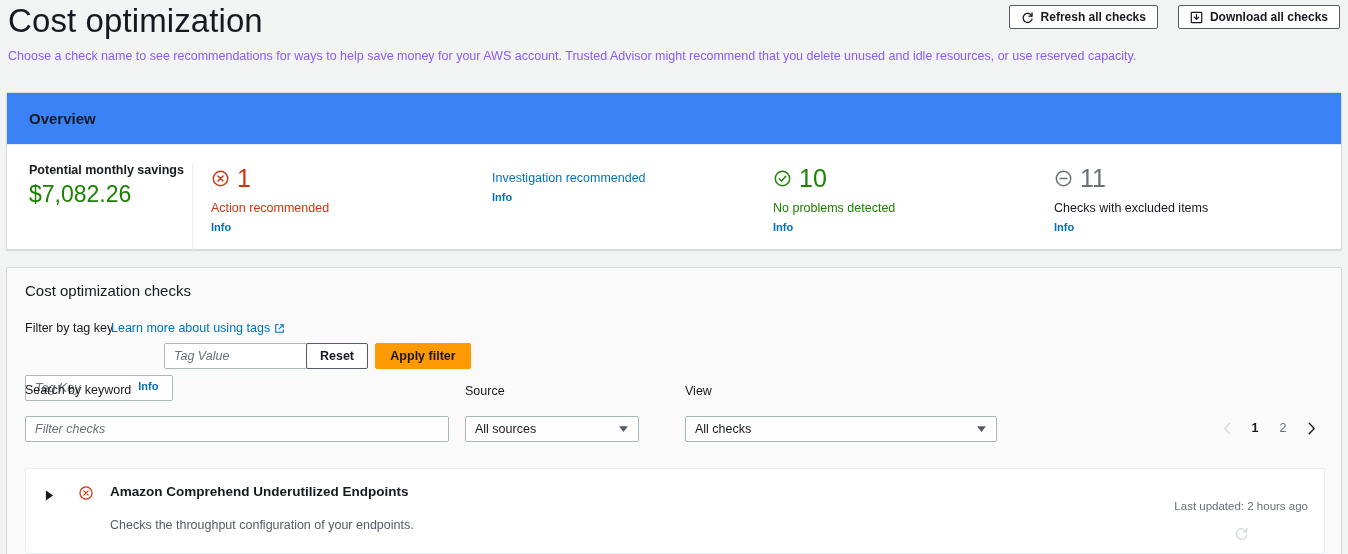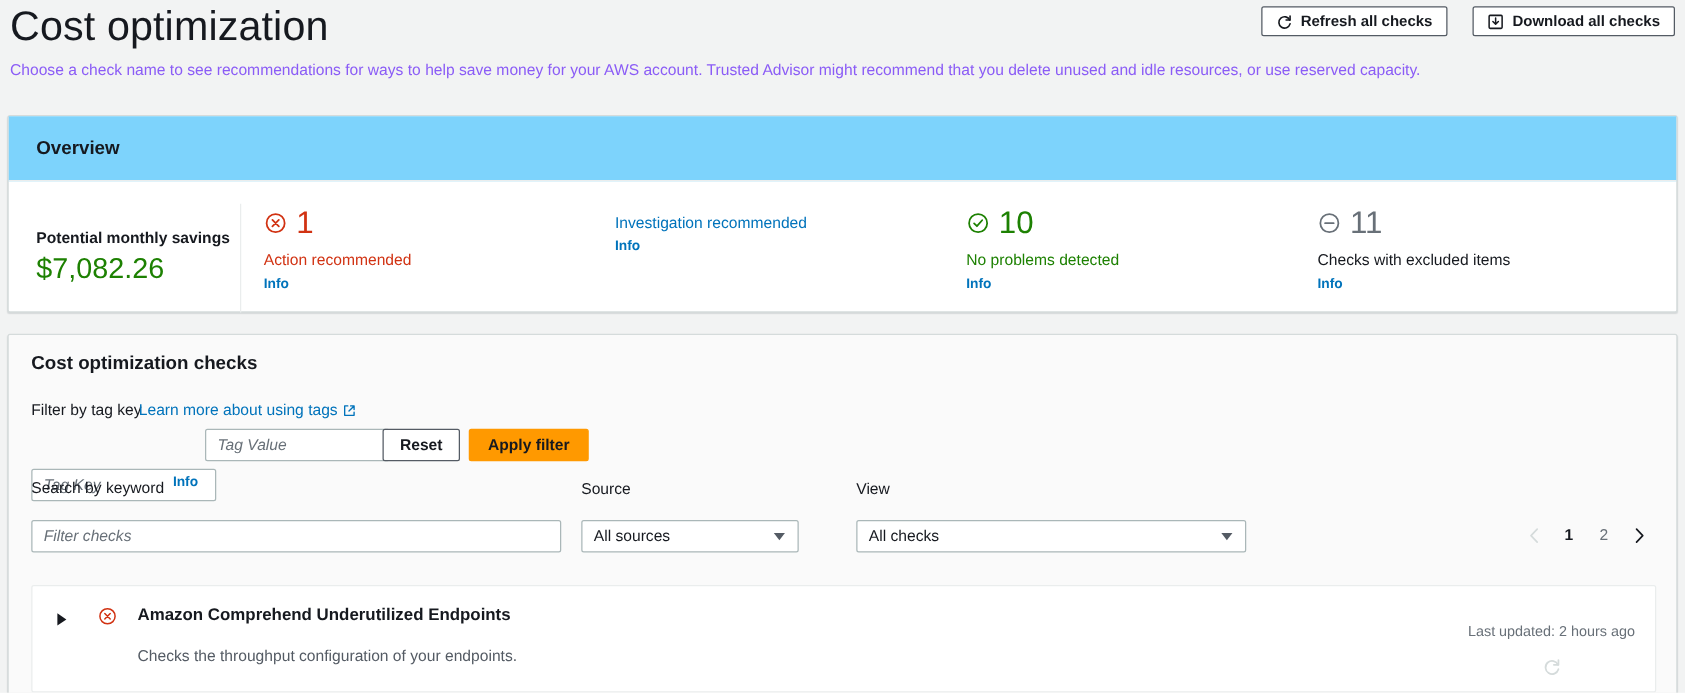--- a/index.html
+++ b/index.html
@@ -41,49 +41,49 @@
 
   
   .panel {
     position: absolute;
     background: #ffffff;
     border: 1px solid #d5dbdb;
     border-radius: 2px;
     box-shadow: 0 1px 1px 0 rgba(0,28,36,.12);
   }
   .panel-head {
-    height: 52px; background: #7dd3fc;
+    height: 52px; background: #3b82f6;
     border-bottom: 1px solid #eaeded;
     display: flex; align-items: center; padding: 0 22px;
   }
   .panel-head-title { font-size: 15px; font-weight: bold; color: #16191f; }
 
   
   #overview-panel { left: 6px; top: 92px; width: 1336px; height: 158px; }
   .ov-body { display: flex; height: 105px; padding: 18px 0 0 0; }
-  .ov-savings { width: 185px; padding-left: 22px; margin-top: 20px; }
+  .ov-savings { width: 185px; padding-left: 22px; }
   .ov-sav-label { font-size: 12.5px; font-weight: bold; color: #16191f; }
   .ov-sav-value { font-size: 23px; color: #1d8102; margin-top: 4px; font-weight: 400; }
   .ov-stats {
     flex: 1; display: flex; border-left: 1px solid #eaeded;
     padding-left: 18px;
   }
   .ov-stat { width: 281px; }
   .ov-stat-top { display: flex; align-items: center; gap: 7px; height: 30px; }
   .ov-stat-num { font-size: 25px; font-weight: 400; line-height: 1; }
   .ov-stat-label { font-size: 12.5px; margin-top: 8px; }
   .ov-info { font-size: 11px; font-weight: bold; color: #0073bb; margin-top: 6px; cursor: pointer; }
   .c-red    { color: #d13212; }
   .c-blue   { color: #0073bb; }
   .c-green  { color: #1d8102; }
   .c-grey   { color: #687078; }
 
   
   #checks-panel { left: 6px; top: 267px; width: 1336px; height: 300px; background: #fafafa; }
-  .ck-title { position: absolute; left: 18px; top: 14px; font-size: 15px; font-weight: bold; }
+  .ck-title { position: absolute; left: 18px; top: 14px; font-size: 15px; font-weight: normal; }
   .ck-tagrow-label { position: absolute; left: 18px; top: 53px; font-size: 12.5px; }
   .ck-learn {
     position: absolute; left: 104px; top: 53px;
     font-size: 12.5px; color: #0073bb; cursor: pointer;
     display: flex; align-items: center; gap: 4px;
   }
   .inp {
     background: #ffffff; border: 1px solid #aab7b8; border-radius: 2px;
     font-size: 12.5px; color: #16191f; padding: 0 9px;
     font-family: "Liberation Sans", sans-serif;

